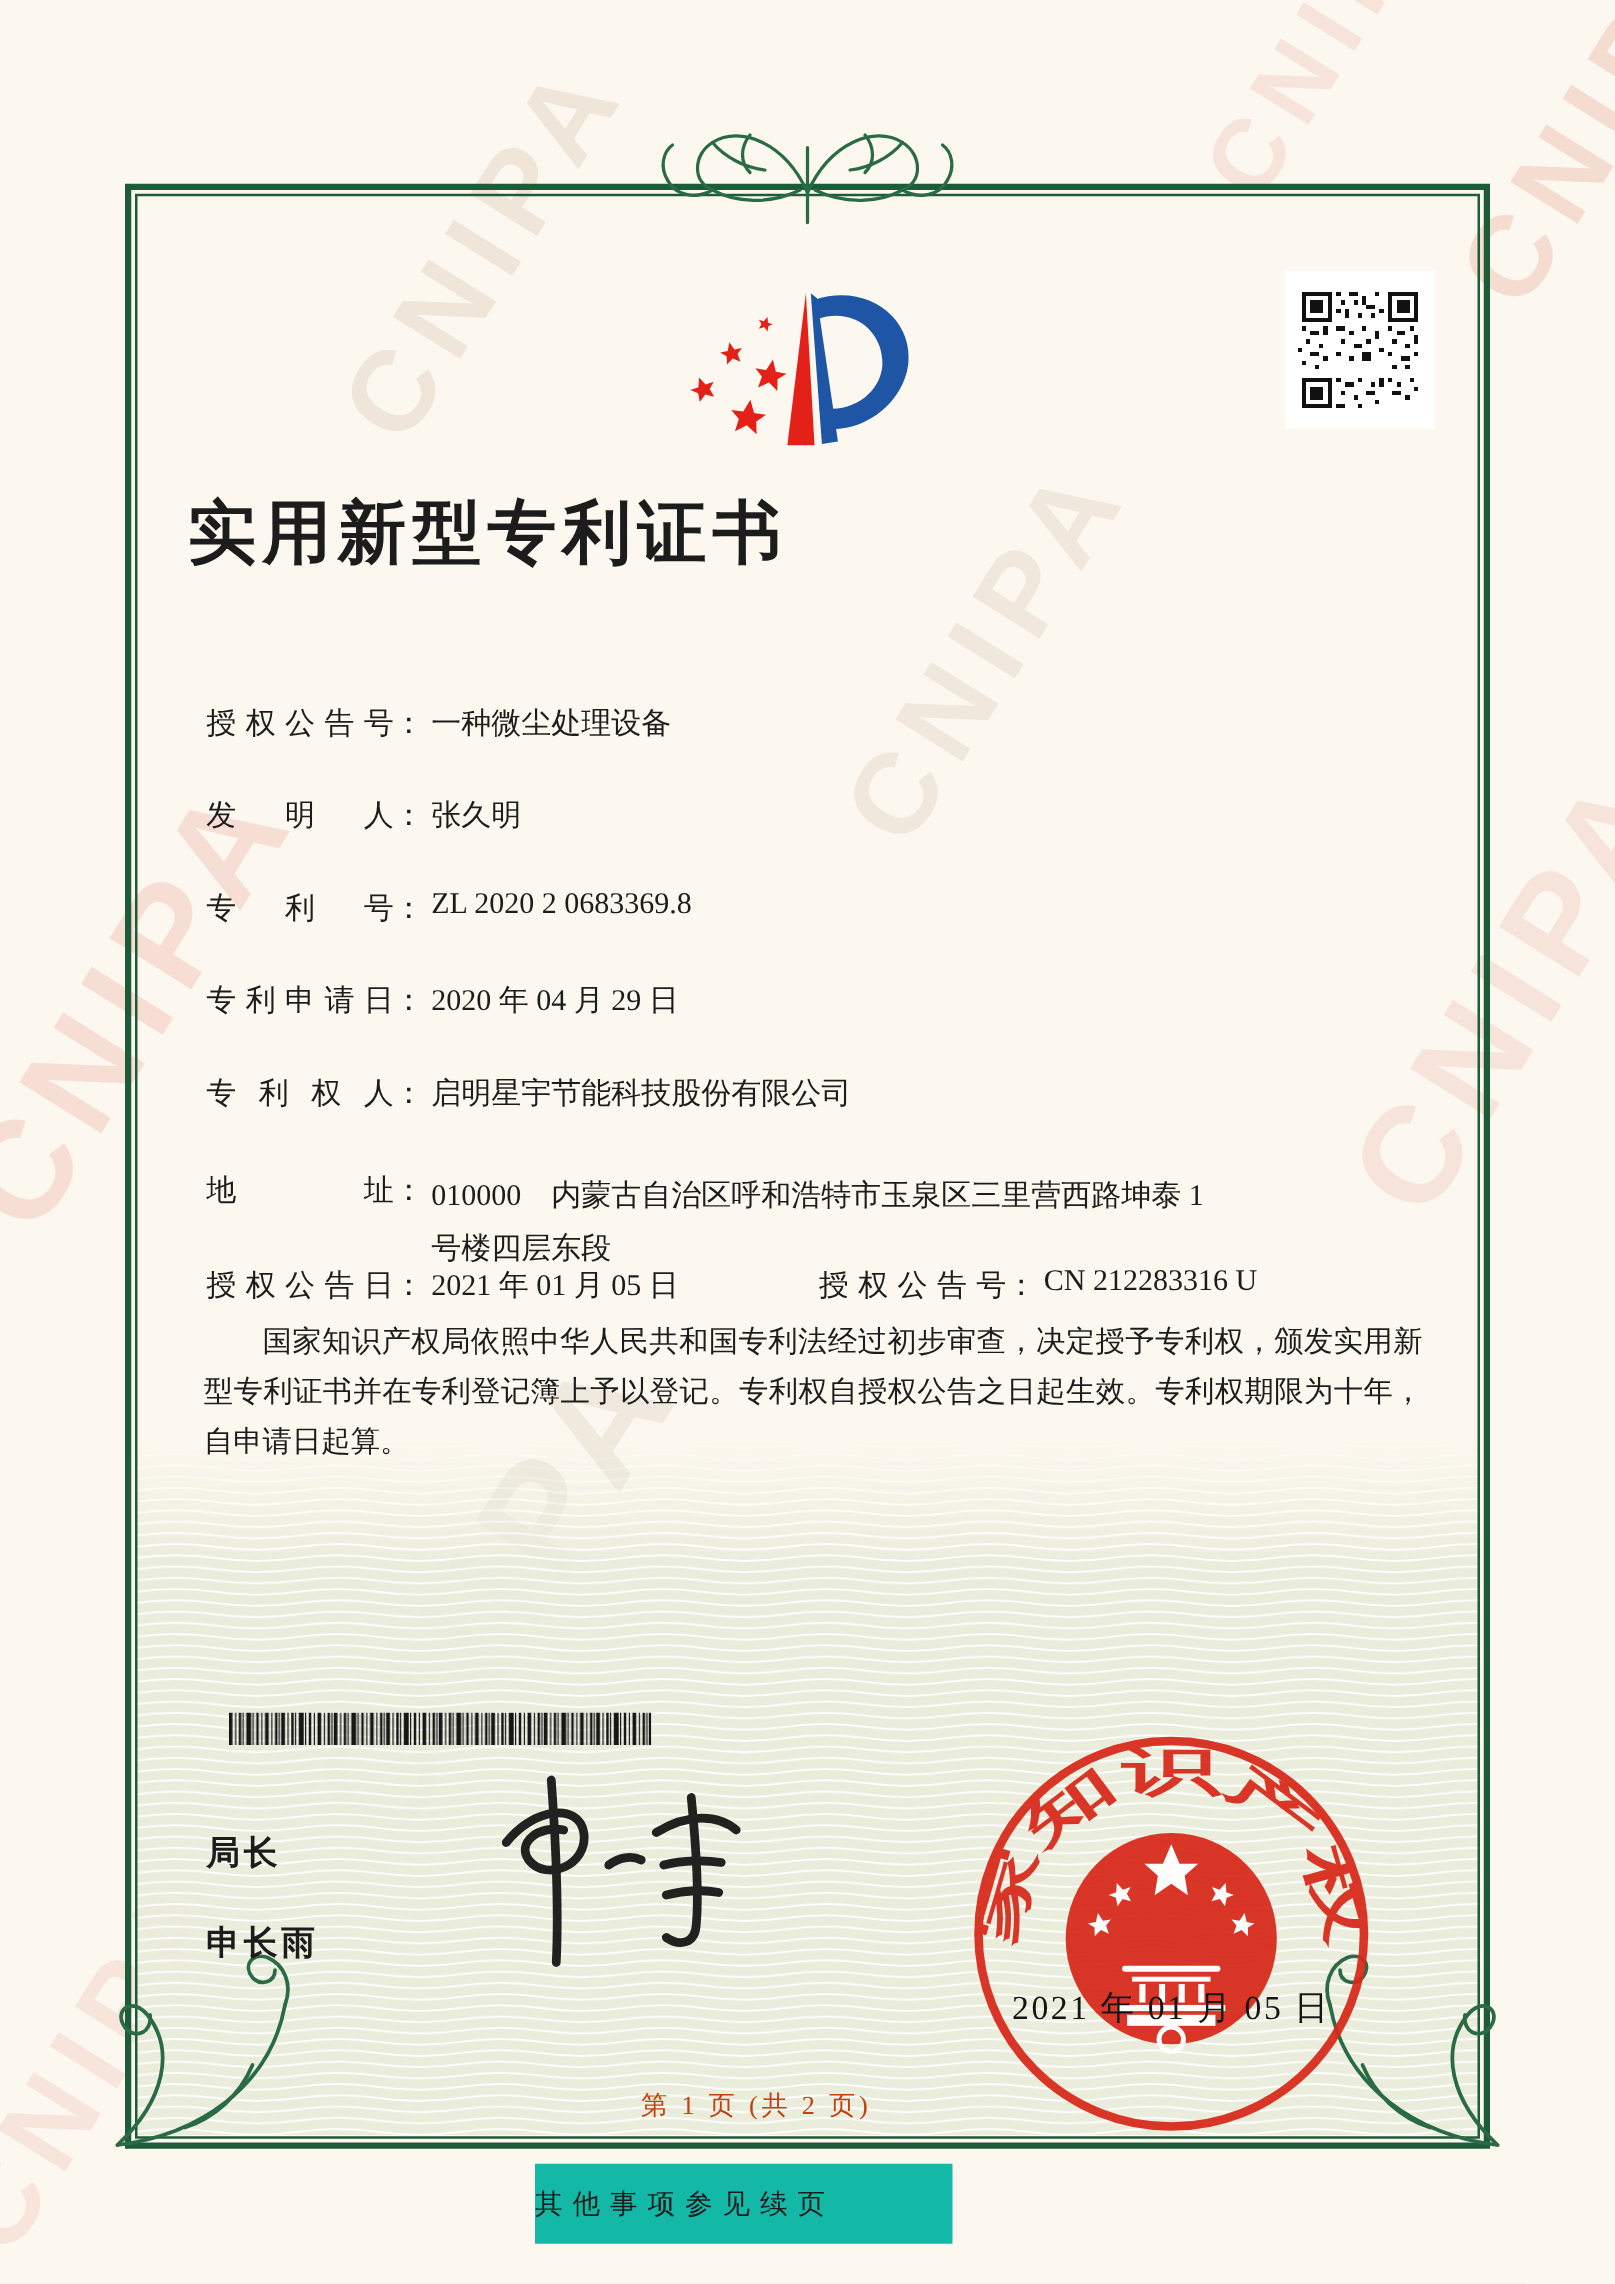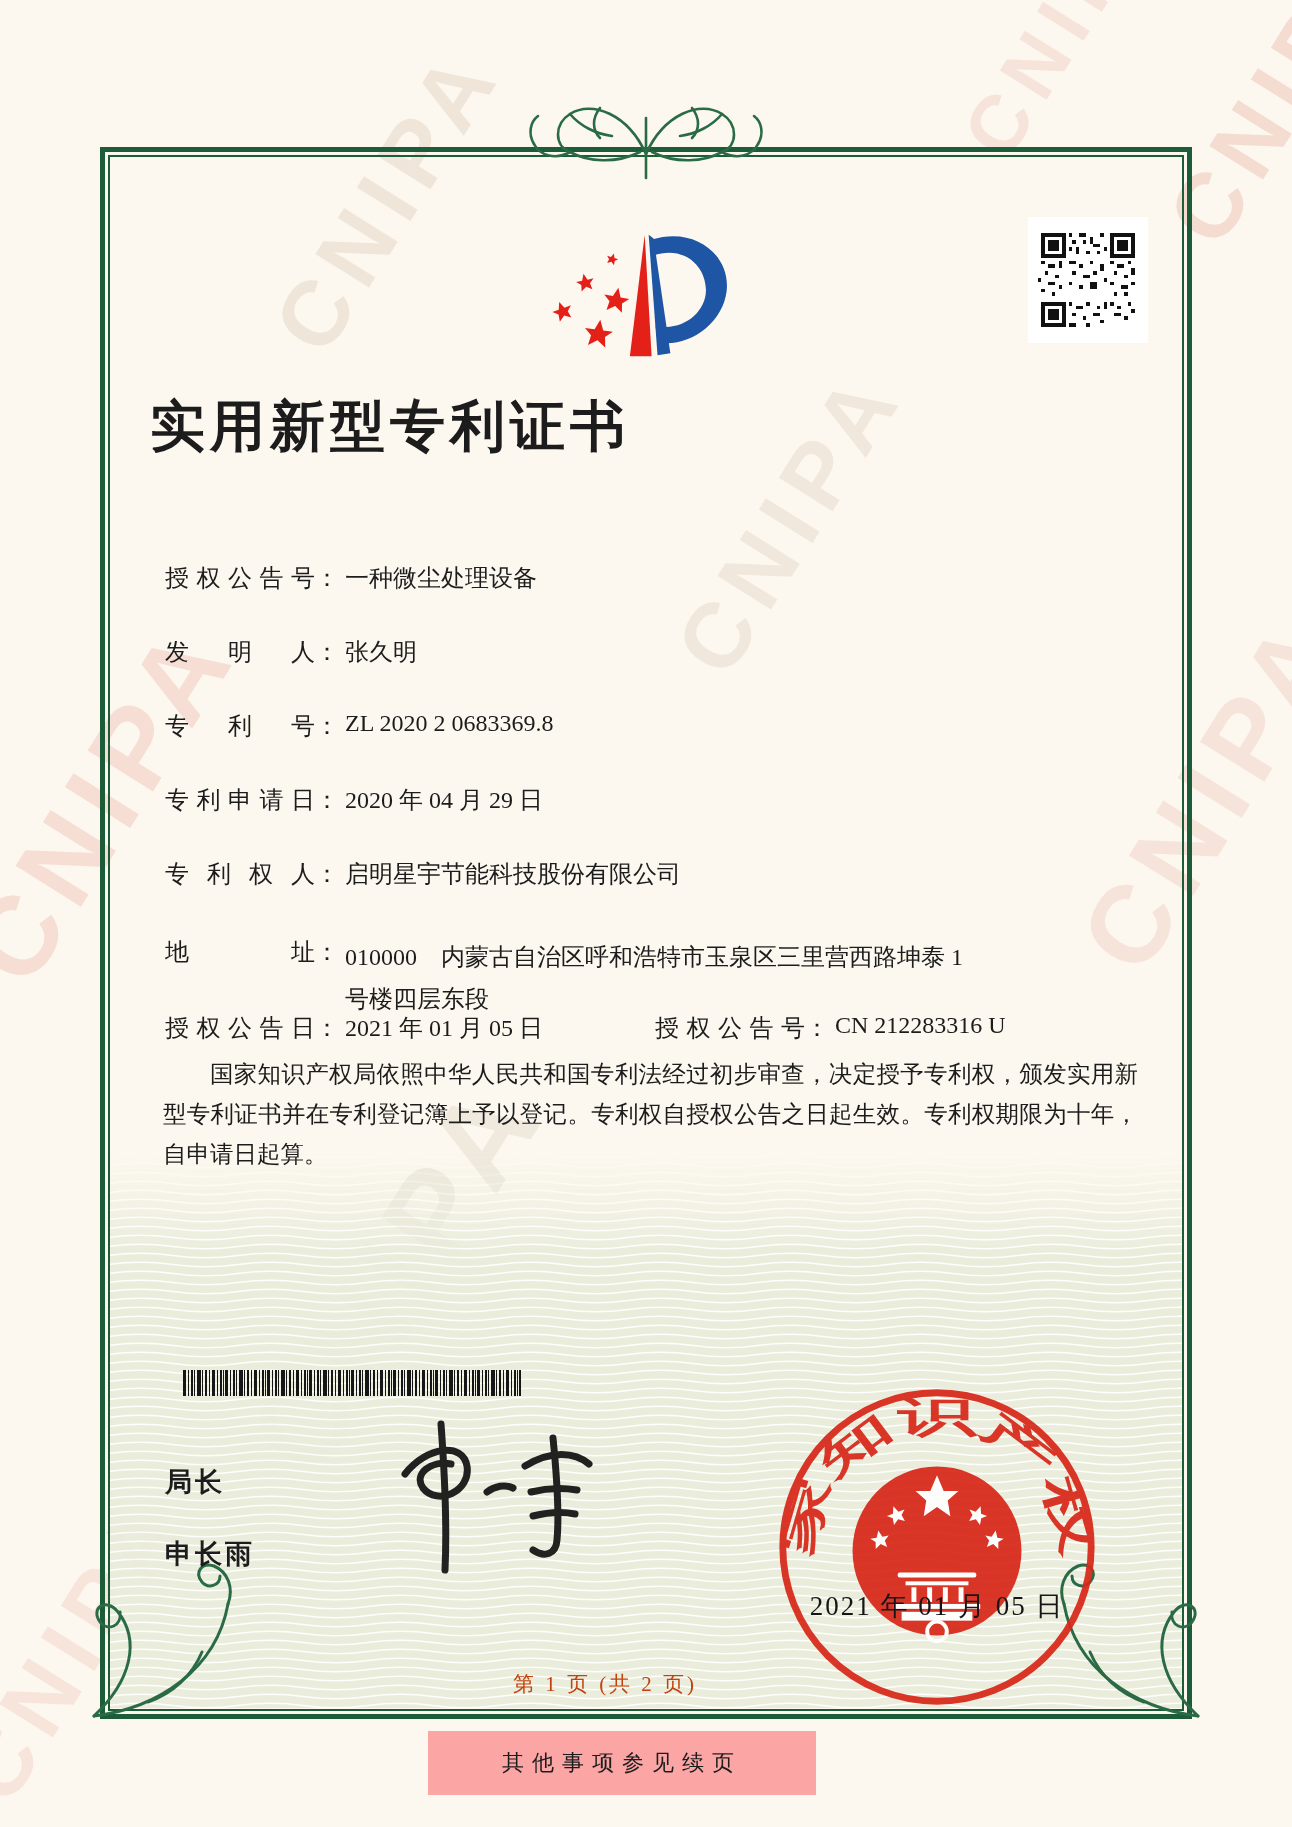--- a/index.html
+++ b/index.html
@@ -38,22 +38,22 @@
   
   .barcode{position:absolute;left:183px;top:1370px;}
   .signer{position:absolute;left:165px;font-size:27px;font-weight:700;
           font-family:"Liberation Sans","DejaVu Sans",sans-serif;letter-spacing:3px;}
   .signature{position:absolute;left:375px;top:1408px;}
   .seal{position:absolute;left:772px;top:1382px;}
   .seal-date{position:absolute;left:772px;top:1588px;width:330px;text-align:center;
              font-size:27px;letter-spacing:2px;color:#151515;}
   .page-num{position:absolute;left:0;top:1670px;width:1210px;text-align:center;
             font-size:21px;letter-spacing:3px;color:#c2410c;}
-  .cont-note{position:absolute;left:428px;top:1731px;width:388px;height:64px;line-height:64px;
-             background:#fca5a5;text-align:center;font-size:22px;letter-spacing:8px;}
+  .cont-note{position:absolute;left:428px;top:1731px;width:334px;height:64px;line-height:64px;
+             background:#14b8a6;text-align:left;font-size:22px;letter-spacing:8px;}
 </style>
 </head>
 <body>
 
 <div class="page">
 
   <div class="wm" style="left:258px;top:318px;font-size:92px;color:rgba(206,182,162,.28);">CNIPA</div>
   <div class="wm" style="left:660px;top:640px;font-size:92px;color:rgba(206,184,166,.26);">CNIPA</div>
   <div class="wm" style="left:-52px;top:942px;font-size:112px;color:rgba(231,174,162,.34);">CNIPA</div>
   <div class="wm" style="left:228px;top:1426px;font-size:124px;color:rgba(200,188,172,.26);">CNIPA</div>

